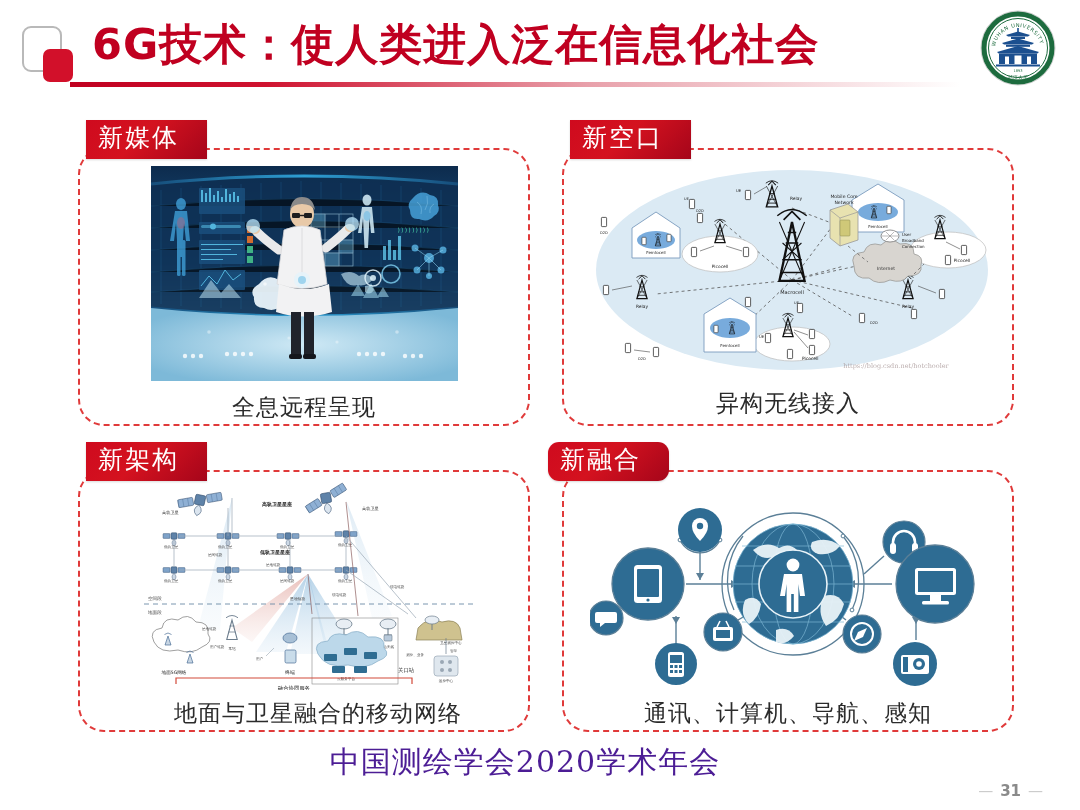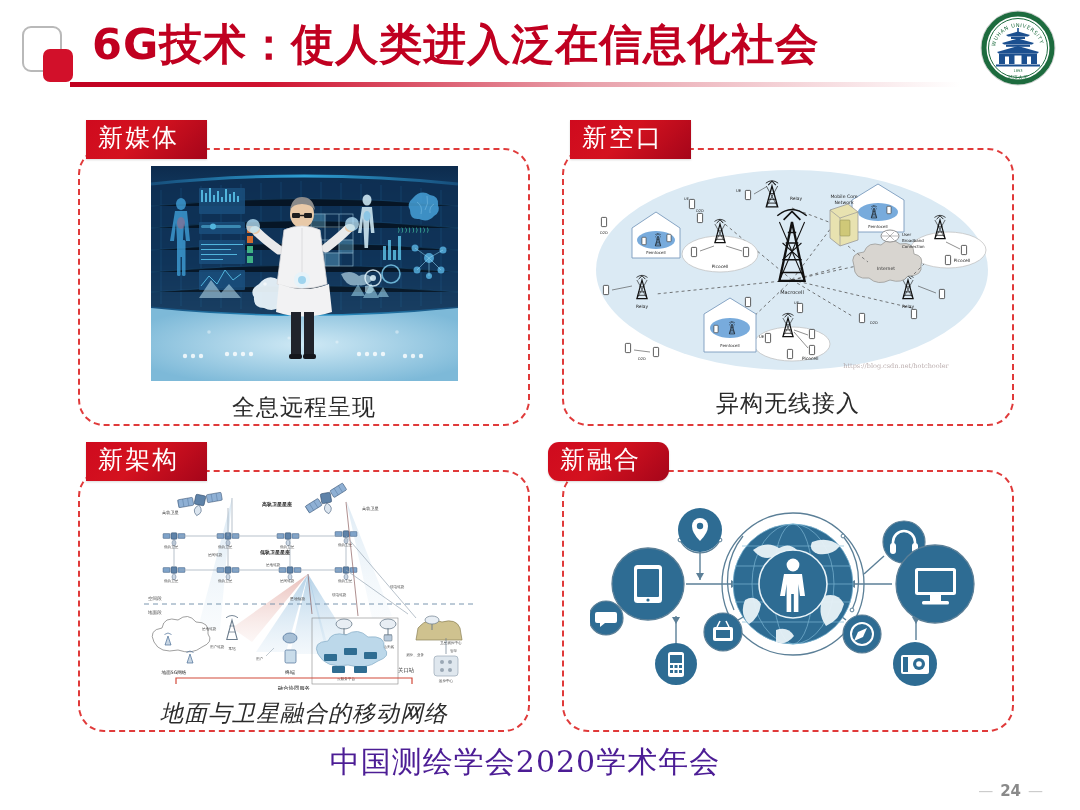--- a/index.html
+++ b/index.html
@@ -61,21 +61,21 @@
   .badge-bl { left: 86px;  top: 442px; }
   .badge-br { left: 548px; top: 442px; border-radius: 11px; }
 
   .caption {
     position: absolute; width: 452px; text-align: center;
     font-family: "DejaVu Serif", "Liberation Serif", serif;
     font-size: 23px; color: #2b2b2b; letter-spacing: 1px;
   }
   .cap-tl { left: 78px;  top: 392px; font-family: Liberation Mono, monospace; }
   .cap-tr { left: 562px; top: 388px; }
-  .cap-bl { left: 78px;  top: 698px; font-style: italic; }
+  .cap-bl { left: 92px;  top: 698px; }
   .cap-br { left: 562px; top: 698px; }
 
   
   .fig1 {
     position: absolute; left: 151px; top: 166px; width: 307px; height: 215px;
     overflow: hidden; background: #0a1f38;
   }
   .fig1 svg { display: block; }
 
   
@@ -927,19 +927,20 @@
           </g>
         <circle cx="325" cy="184" r="22" fill="#2e6c93"></circle>
         <rect x="311" y="175" width="28" height="19" rx="2" fill="#ffffff"></rect>
         <rect x="313" y="177" width="5" height="15" fill="#2e6c93"></rect>
         <circle cx="329" cy="184" r="6" fill="#2e6c93"></circle>
         <circle cx="329" cy="184" r="2.8" fill="#ffffff"></circle>
       </g>
     </svg>
   </div>
 
+  <div class="caption cap-br">通讯、计算机、导航、感知</div>
 
   <div class="footer-text">中国测绘学会2020学术年会</div>
   <div class="page-num">
-    <span class="dash">—</span><span>24</span><span class="dash">—</span>
+    <span class="dash">—</span><span>31</span><span class="dash">—</span>
   </div>
 
 </div>
 
 </body></html>

